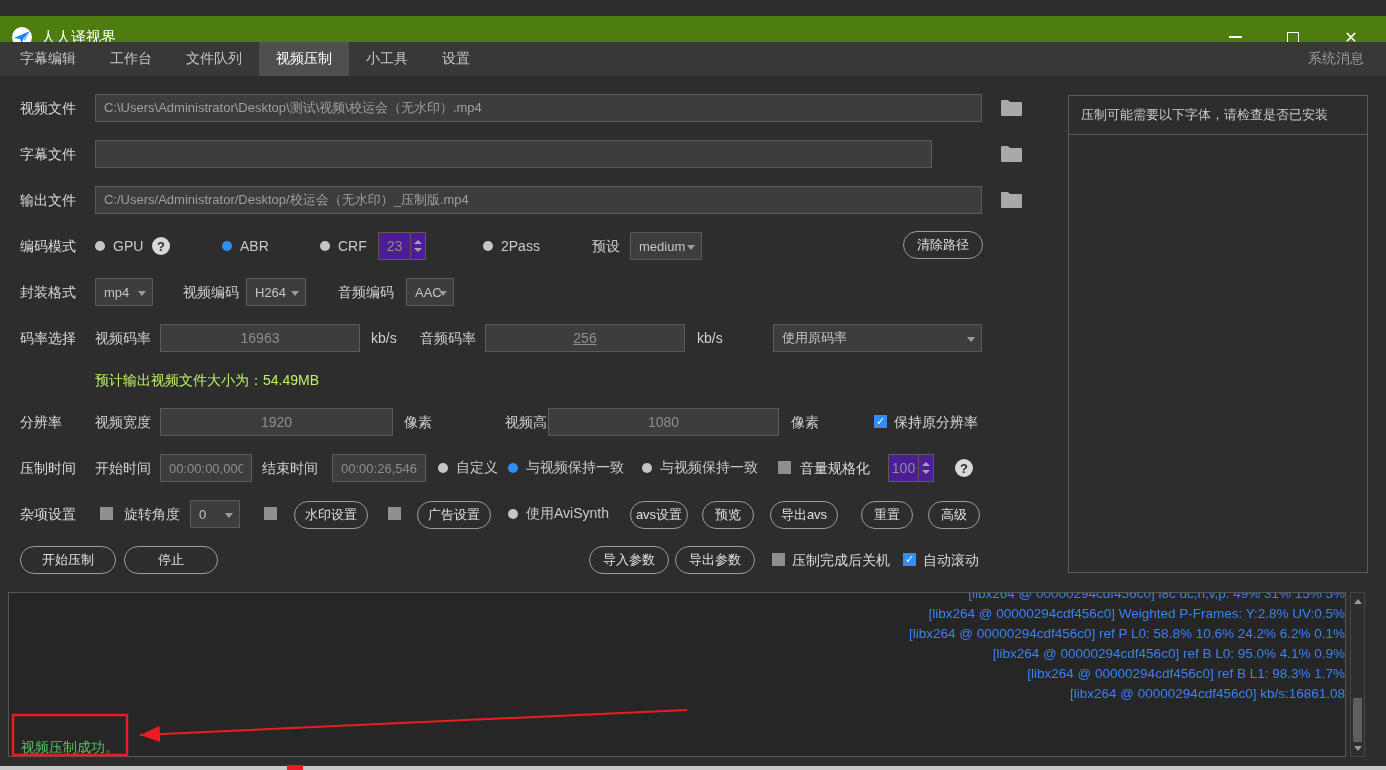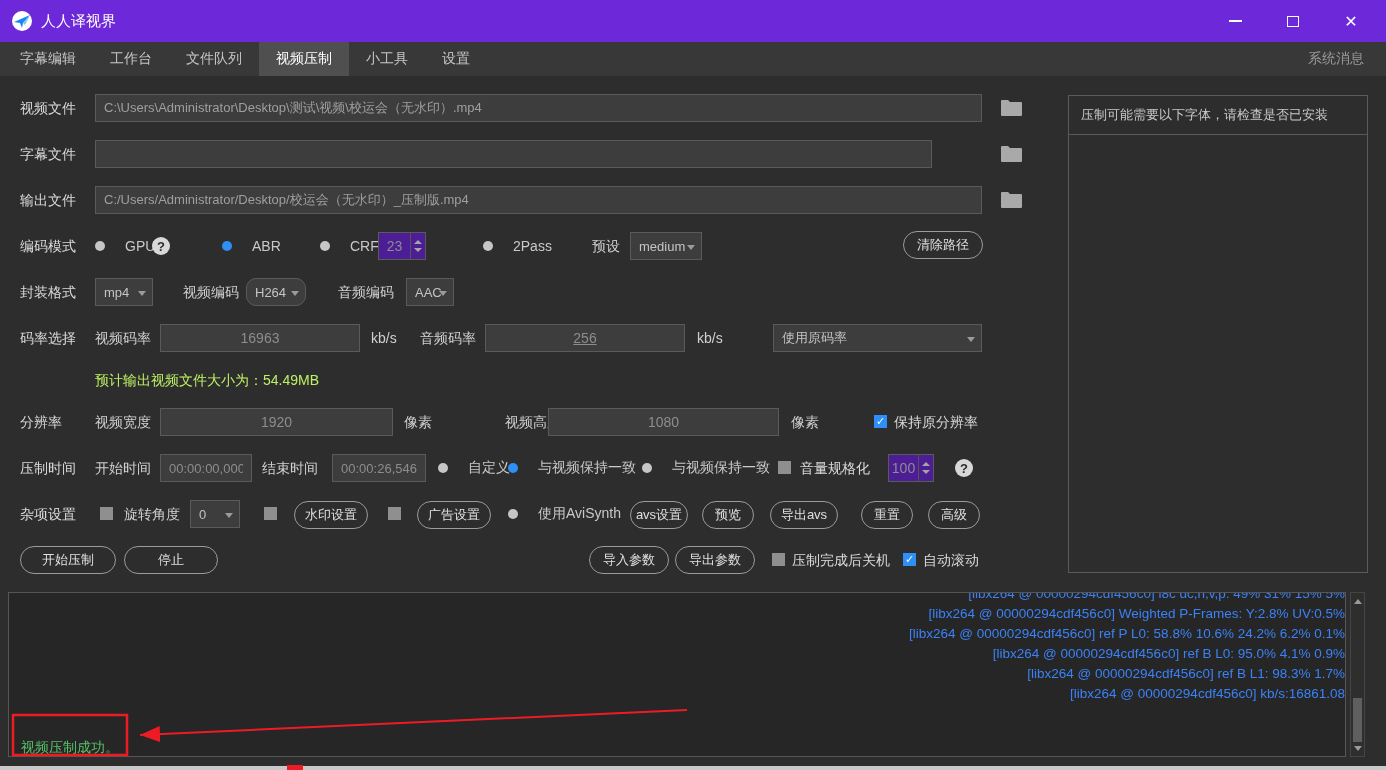--- a/index.html
+++ b/index.html
@@ -1,19 +1,19 @@
 <!DOCTYPE html>
 <html><head>
 <meta charset="utf-8">
 <style>
   html,body{margin:0;padding:0;background:#1b1b1b;}
   .app{position:relative;width:1386px;height:770px;background:#2d2d2d;overflow:hidden;
        font-family:"Liberation Sans","DejaVu Sans",sans-serif;}
   
-  .titlebar{position:absolute;top:0;left:0;right:0;height:42px;background:#6d28d9;display:flex;align-items:center;color:#fff;}
+  .titlebar{position:absolute;top:16px;left:0;right:0;height:42px;background:#4d7c0f;display:flex;align-items:center;color:#fff;}
   .logo{margin-left:10px;width:24px;height:24px;flex:none;}
   .title-text{margin-left:7px;font-size:15px;}
   .win-controls{margin-left:auto;display:flex;height:100%;margin-right:6px;}
   .win-btn{width:58px;height:100%;display:flex;align-items:center;justify-content:center;font-size:16px;cursor:default;color:#fff;}
   .min-glyph{display:block;width:13px;height:2px;background:#fff;}
   .max-glyph{display:block;width:12px;height:11px;border:1.5px solid #fff;box-sizing:border-box;}
   
   .tabbar{position:absolute;top:42px;left:0;right:0;height:34px;background:#383838;display:flex;align-items:stretch;padding-left:3px;}
   .tab{padding:0 17px;display:flex;align-items:center;font-size:14px;color:#c6c6c6;cursor:default;white-space:nowrap;}
   .tab.active{background:#4f4f4f;color:#fff;}
@@ -24,21 +24,21 @@
   .inp{position:absolute;height:28px;background:#3d3d3d;border:1px solid #5a5a5a;color:#9f9f9f;font-size:13px;
        padding:0 8px;box-sizing:border-box;font-family:inherit;outline:none;}
   .inp.center{text-align:center;color:#8d8d8d;font-size:14px;}
   .dd{position:absolute;height:28px;background:#3d3d3d;border:1px solid #5a5a5a;box-sizing:border-box;display:flex;
       align-items:center;padding:0 20px 0 8px;font-size:13px;color:#c4c4c4;cursor:default;white-space:nowrap;}
   .caret{position:absolute;right:6px;top:12px;width:0;height:0;border-left:4px solid transparent;
          border-right:4px solid transparent;border-top:5px solid #9b9b9b;}
   .pill{position:absolute;height:28px;box-sizing:border-box;border:1px solid #9b9b9b;border-radius:14px;background:transparent;
         color:#e0e0e0;font-size:13px;display:flex;align-items:center;justify-content:center;cursor:default;
         font-family:inherit;white-space:nowrap;}
-  .radio{position:absolute;height:28px;display:flex;align-items:center;font-size:14px;color:#c9c9c9;cursor:default;white-space:nowrap;gap:12px;}
+  .radio{position:absolute;height:28px;display:flex;align-items:center;font-size:14px;color:#c9c9c9;cursor:default;white-space:nowrap;}
   .radio .dot{width:10px;height:10px;border-radius:50%;background:#c6c6c6;margin-right:8px;flex:none;}
   .radio.sel .dot{background:#2e8ff7;}
   .cb{position:absolute;width:13px;height:13px;background:#8f8f8f;cursor:default;}
   .cb.on{background:#2e8ff7;}
   .cb.on::after{content:"\2713";display:block;color:#fff;font-size:11px;line-height:13px;text-align:center;}
   .help{position:absolute;width:18px;height:18px;border-radius:50%;background:#d8d8d8;color:#2d2d2d;font-size:13px;
         font-weight:bold;display:flex;align-items:center;justify-content:center;cursor:default;}
   .spin{position:absolute;height:28px;background:#4c1d95;border:1px solid #5a5a5a;box-sizing:border-box;display:flex;align-items:stretch;}
   .spin .val{flex:1;display:flex;align-items:center;justify-content:center;color:#8d8d8d;font-size:14px;}
   .spin .arrows{width:14px;display:flex;flex-direction:column;align-items:center;justify-content:center;gap:4px;border-left:1px solid #555;}
@@ -157,21 +157,21 @@
       <span class="caret"></span>
     </div>
   <button class="pill" style="left:903px;top:231px;width:80px;">清除路径</button>
 
   <span class="lbl" style="left:20px;top:278px;">封装格式</span>
   <div class="dd" style="left:95px;top:278px;width:58px;">
       <span>mp4</span>
       <span class="caret"></span>
     </div>
   <span class="lbl sublbl" style="left:183px;top:278px;">视频编码</span>
-  <div class="dd" style="left:246px;top:278px;width:60px;border-radius:10px;">
+  <div class="dd" style="left:246px;top:278px;width:60px;">
       <span>H264</span>
       <span class="caret"></span>
     </div>
   <span class="lbl sublbl" style="left:338px;top:278px;">音频编码</span>
   <div class="dd" style="left:406px;top:278px;width:48px;">
       <span>AAC</span>
       <span class="caret"></span>
     </div>
 
   <span class="lbl" style="left:20px;top:324px;">码率选择</span>

